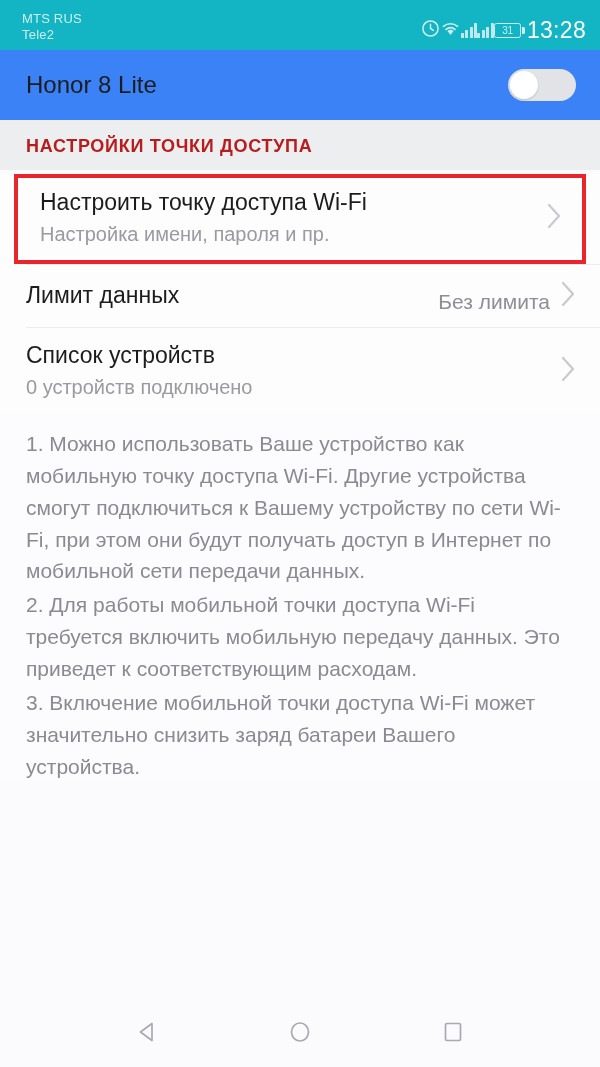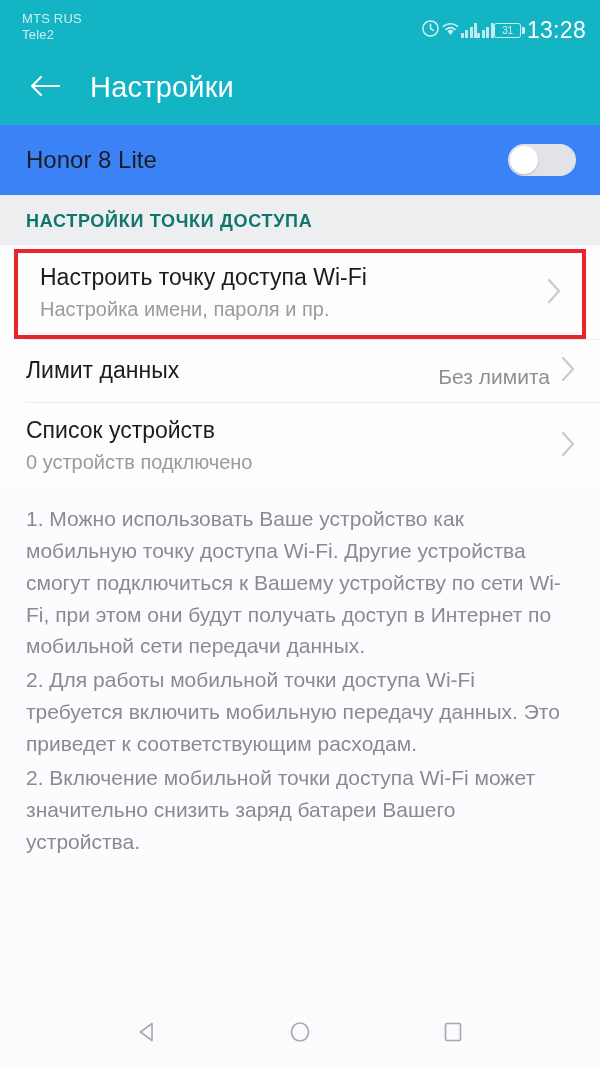--- a/index.html
+++ b/index.html
@@ -61,21 +61,21 @@
   }
   .switch .knob {
     position:absolute; top:2px; left:2px; width:28px; height:28px; border-radius:50%;
     background:#ffffff; box-shadow:0 1px 2px rgba(0,0,0,.18);
   }
 
   .section-header {
     background:#eceef0; padding:16px 0 13px 26px;
   }
   .section-header span {
-    font-size:18px; font-weight:bold; color:#0f766e; letter-spacing:.7px;
+    font-size:18px; font-weight:bold; color:#b91c1c; letter-spacing:.7px;
   }
 
   .list { background:#fdfdfe; }
   .list-item {
     position:relative; display:flex; align-items:center; justify-content:space-between;
     padding:13px 24px 13px 26px; cursor:pointer;
   }
   .li-text { flex:1 1 auto; min-width:0; }
   .li-title { font-size:23px; color:#1c1c1e; line-height:1.3; }
   .li-sub { font-size:20px; color:#9a9a9f; line-height:1.35; margin-top:3px; }
@@ -142,30 +142,20 @@
       <span class="battery">
         <span class="batt-body">
             <span>31</span>
           </span>
         <span class="batt-cap"></span>
       </span>
       <span class="sb-time">13:28</span>
     </div>
   </div>
 
-  <div class="appbar">
-    <div class="back-btn">
-      <span>
-        <svg width="32" height="26" viewBox="0 0 32 26">
-          <path d="M30 13H3M12 4 3 13l9 9" fill="none" stroke="#ffffff" stroke-width="2.2" stroke-linecap="round" stroke-linejoin="round"></path>
-        </svg>
-      </span>
-    </div>
-    <div class="appbar-title">Настройки</div>
-  </div>
 
   <div class="content">
 
     <div class="toggle-row">
       <div class="label">Honor 8 Lite</div>
       <div class="switch">
         <div class="knob"></div>
       </div>
     </div>
 
@@ -219,21 +209,21 @@
             </svg>
           </span>
         </div>
       </div>
     </div>
 
 
     <div class="help-body">
       <p class="help-p">1. Можно использовать Ваше устройство как мобильную точку доступа Wi-Fi. Другие устройства смогут подключиться к Вашему устройству по сети Wi-Fi, при этом они будут получать доступ в Интернет по мобильной сети передачи данных.</p>
       <p class="help-p">2. Для работы мобильной точки доступа Wi-Fi требуется включить мобильную передачу данных. Это приведет к соответствующим расходам.</p>
-      <p class="help-p">2. Включение мобильной точки доступа Wi-Fi может значительно снизить заряд батареи Вашего устройства.</p>
+      <p class="help-p">3. Включение мобильной точки доступа Wi-Fi может значительно снизить заряд батареи Вашего устройства.</p>
     </div>
   </div>
 
   <div class="navbar">
     <div class="nav-btn">
       <span>
         <svg width="26" height="26" viewBox="0 0 26 26">
           <path d="M18 4.5 6.5 13 18 21.5z" fill="none" stroke="#a9a9b0" stroke-width="1.7" stroke-linejoin="round"></path>
         </svg>
       </span>

